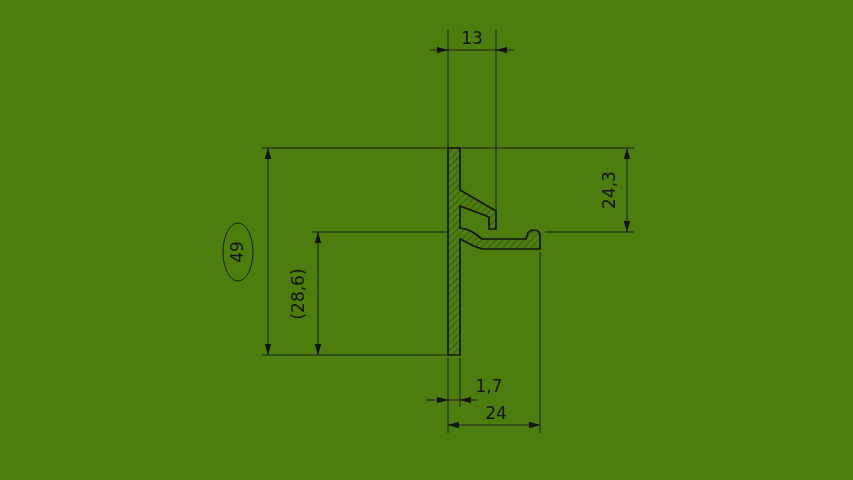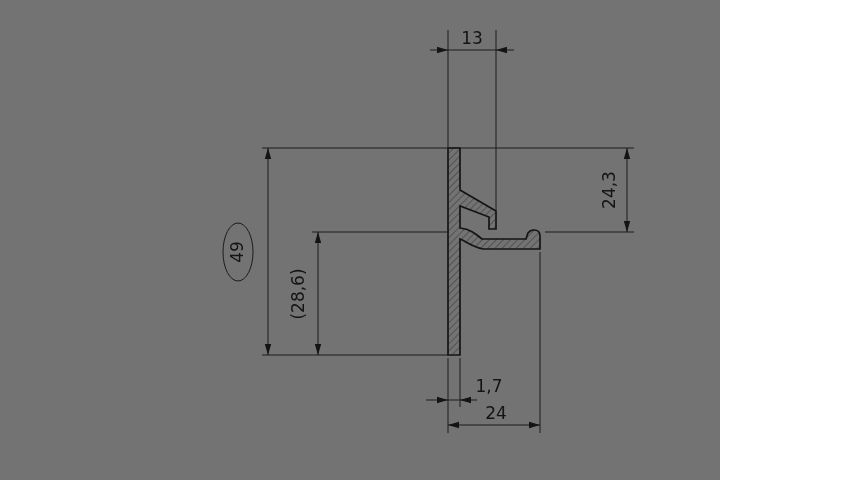--- a/index.html
+++ b/index.html
@@ -2,23 +2,23 @@
 <html><head>
 <meta charset="utf-8">
 <style>
   html, body {
     margin: 0;
     padding: 0;
     background: #ffffff;
   }
   .stage {
     position: relative;
-    width: 720px;
+    width: 853px;
     height: 480px;
-    background: #737373;
+    background: #4d7c0f;
     overflow: hidden;
     font-family: "DejaVu Sans", sans-serif;
   }
   svg text {
     font-family: "DejaVu Sans", sans-serif;
     font-size: 17px;
     fill: #141414;
   }
   .thin  { stroke: #1c1c1c; stroke-width: 1;   fill: none; }
   .thick { stroke: #141414; stroke-width: 1.7; }

